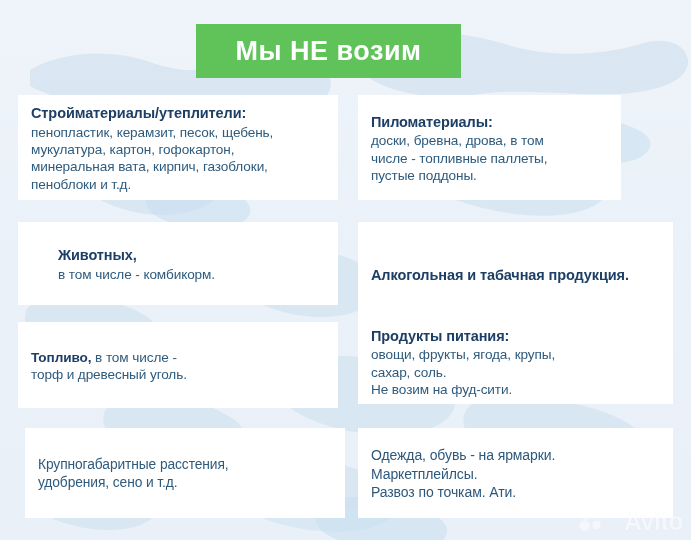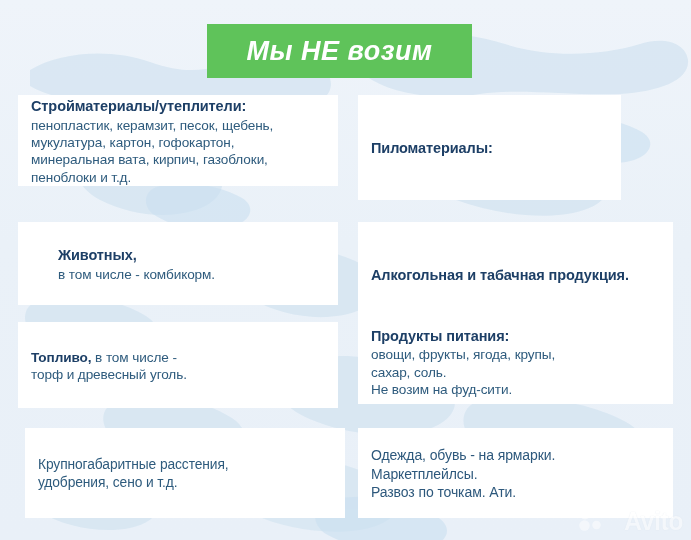--- a/index.html
+++ b/index.html
@@ -32,26 +32,25 @@
     position: absolute;
     left: 0;
     top: 0;
     width: 691px;
     height: 540px;
   }
 
   
   .banner {
     position: absolute;
-    left: 207px;
+    left: 196px;
     top: 24px;
     width: 265px;
     height: 54px;
     background: #62c martinique;
-    font-style: italic;
   }
   .banner {
     background: #5fc35a;
     display: flex;
     align-items: center;
     justify-content: center;
   }
   .banner-text {
     color: #ffffff;
     font-size: 27px;
@@ -112,21 +111,21 @@
     line-height: 1.32;
   }
   .card.arial .body {
     font-family: "Liberation Sans", sans-serif;
     font-size: 14px;
     line-height: 1.33;
     color: #2d587c;
   }
 
   
-  #card-stroymaterialy { left: 18px;  top: 95px;  width: 320px; height: 91px; }
+  #card-stroymaterialy { left: 18px;  top: 95px;  width: 320px; height: 105px; }
   #card-zhivotnyh      { left: 18px;  top: 222px; width: 320px; height: 83px; padding-left: 40px;  }
   #card-toplivo        { left: 18px;  top: 322px; width: 320px; height: 86px;  }
   #card-krupnogabarit  { left: 25px;  top: 428px; width: 320px; height: 90px;  }
 
   
   #card-pilomaterialy  { left: 358px; top: 95px;  width: 263px; height: 105px; }
   #card-alkogol        { left: 358px; top: 222px; width: 315px; height: 106px;  }
   #card-produkty       { left: 358px; top: 319px; width: 315px; height: 85px;  }
   #card-odezhda        { left: 358px; top: 428px; width: 315px; height: 90px;  }
 
@@ -216,20 +215,25 @@
 
     <div class="card plain" id="card-krupnogabarit">
       <p class="body">
         <span class="ln">Крупногабаритные расстения,</span>
         <span class="ln">удобрения, сено и т.д.</span>
       </p>
     </div>
 
     <div class="card" id="card-pilomaterialy">
       <p class="title">Пиломатериалы:</p>
+      <p class="body">
+        <span class="ln">доски, бревна, дрова, в том</span>
+        <span class="ln">числе - топливные паллеты,</span>
+        <span class="ln">пустые поддоны.</span>
+      </p>
     </div>
 
     <div class="card" id="card-alkogol">
       <p class="title">
         <span class="ln">Алкогольная и табачная</span>
         <span class="ln">продукция.</span>
       </p>
     </div>
 
     <div class="card" id="card-produkty">

